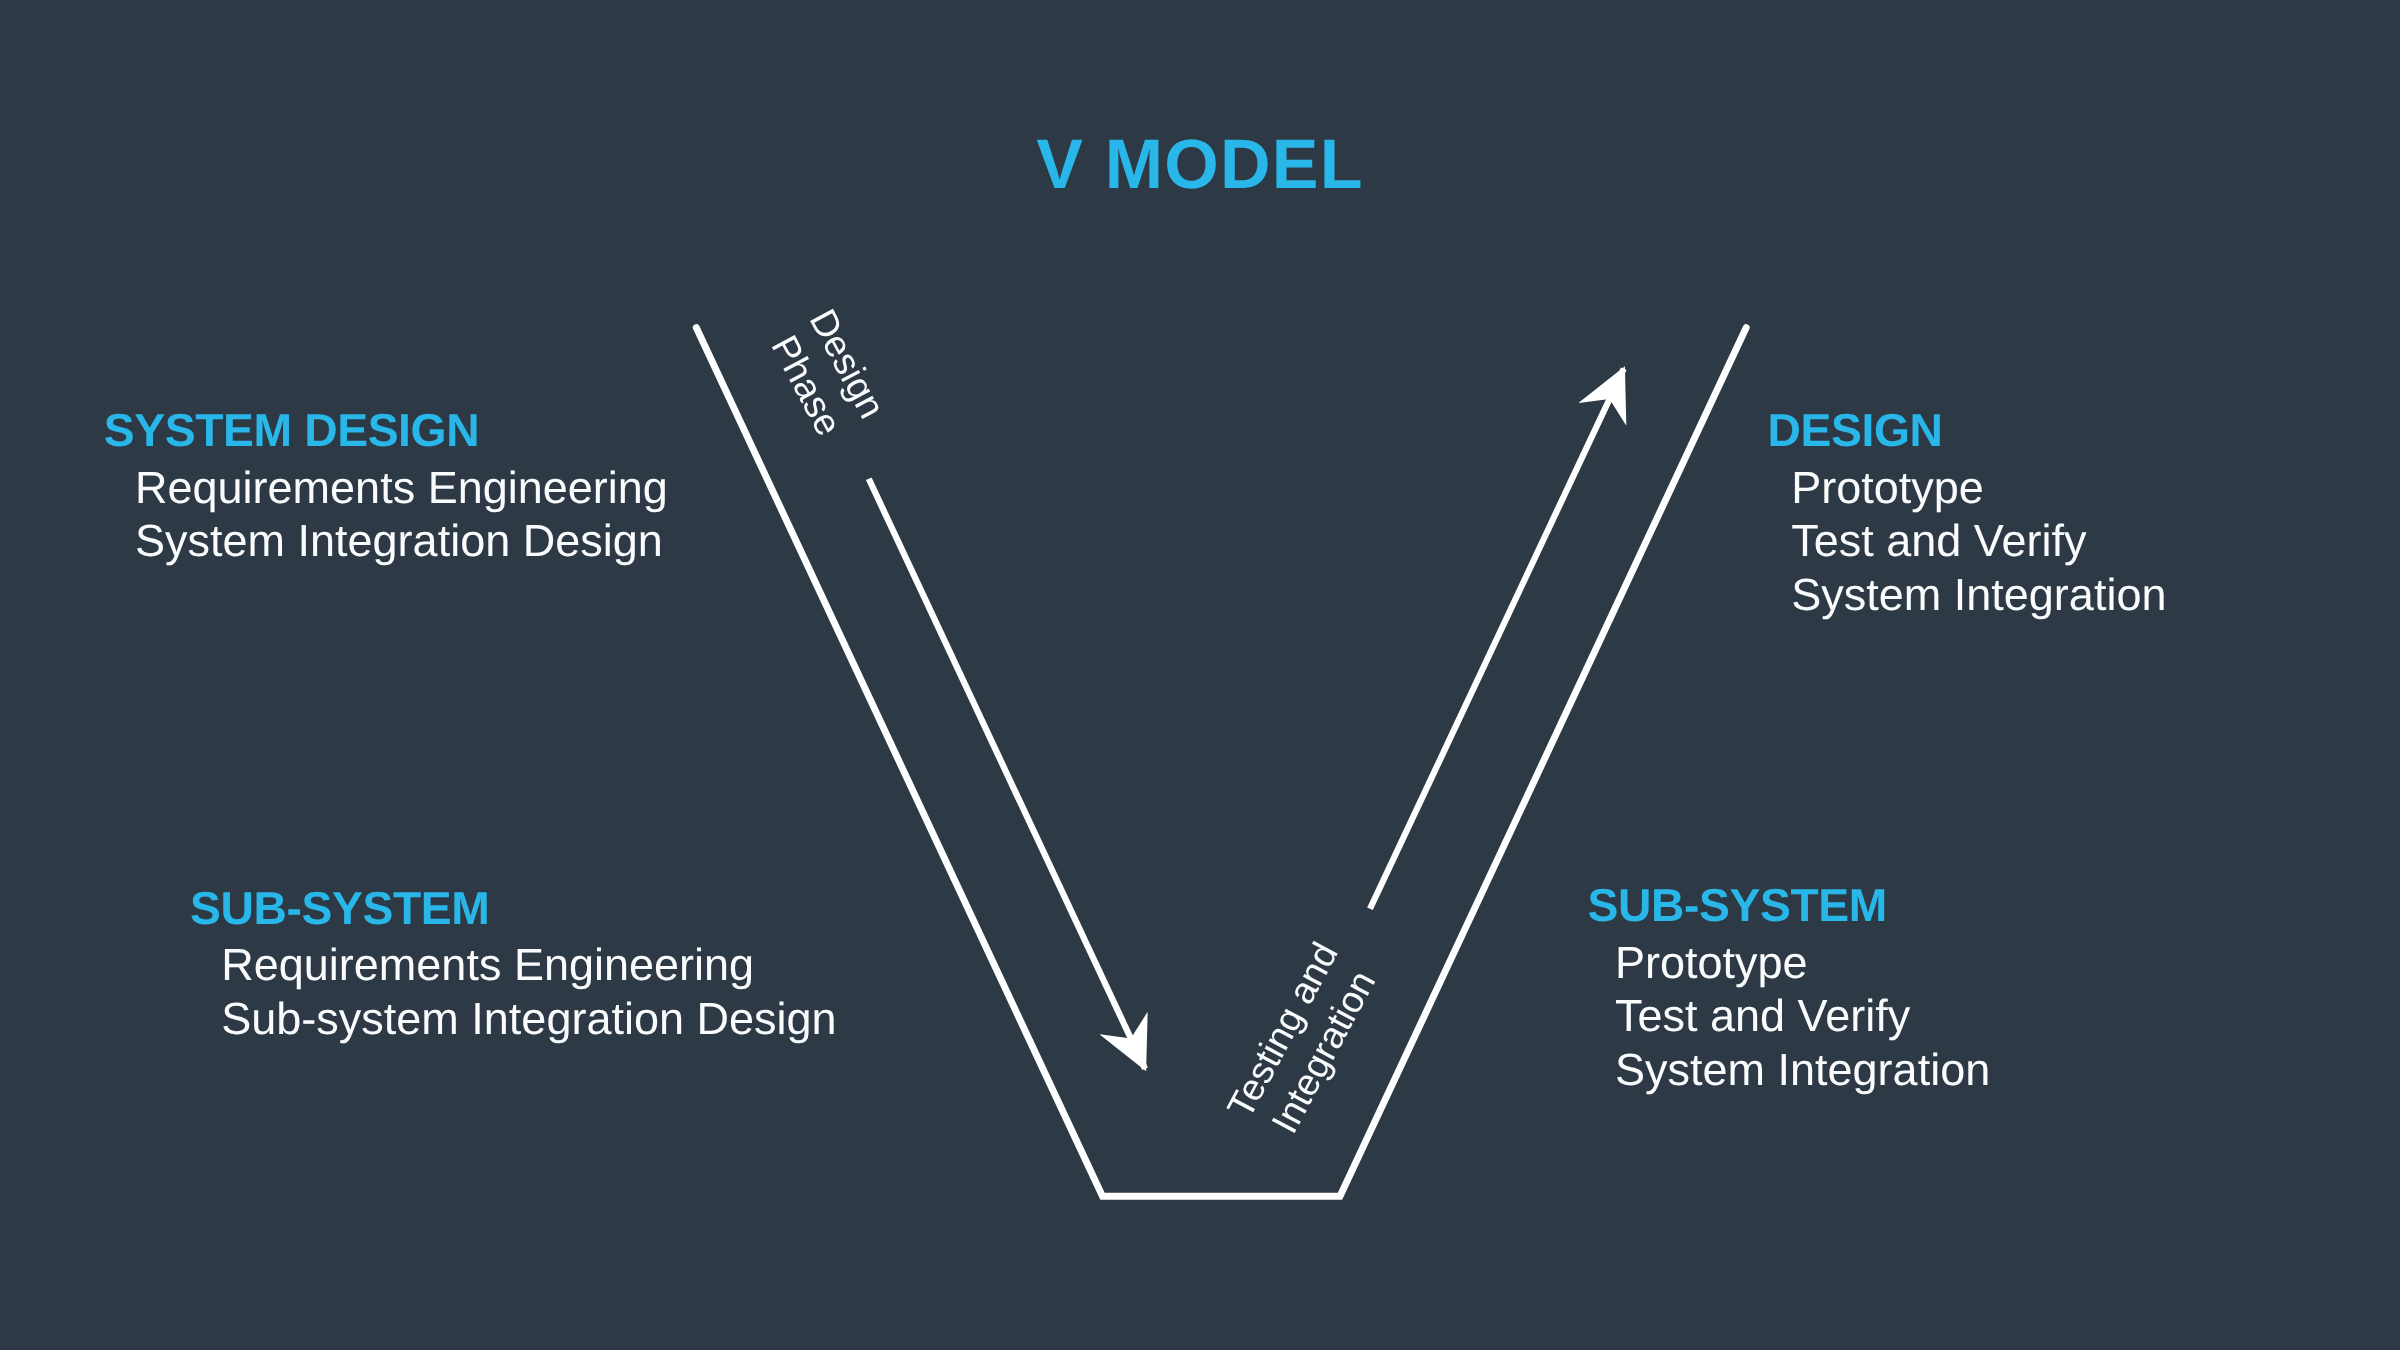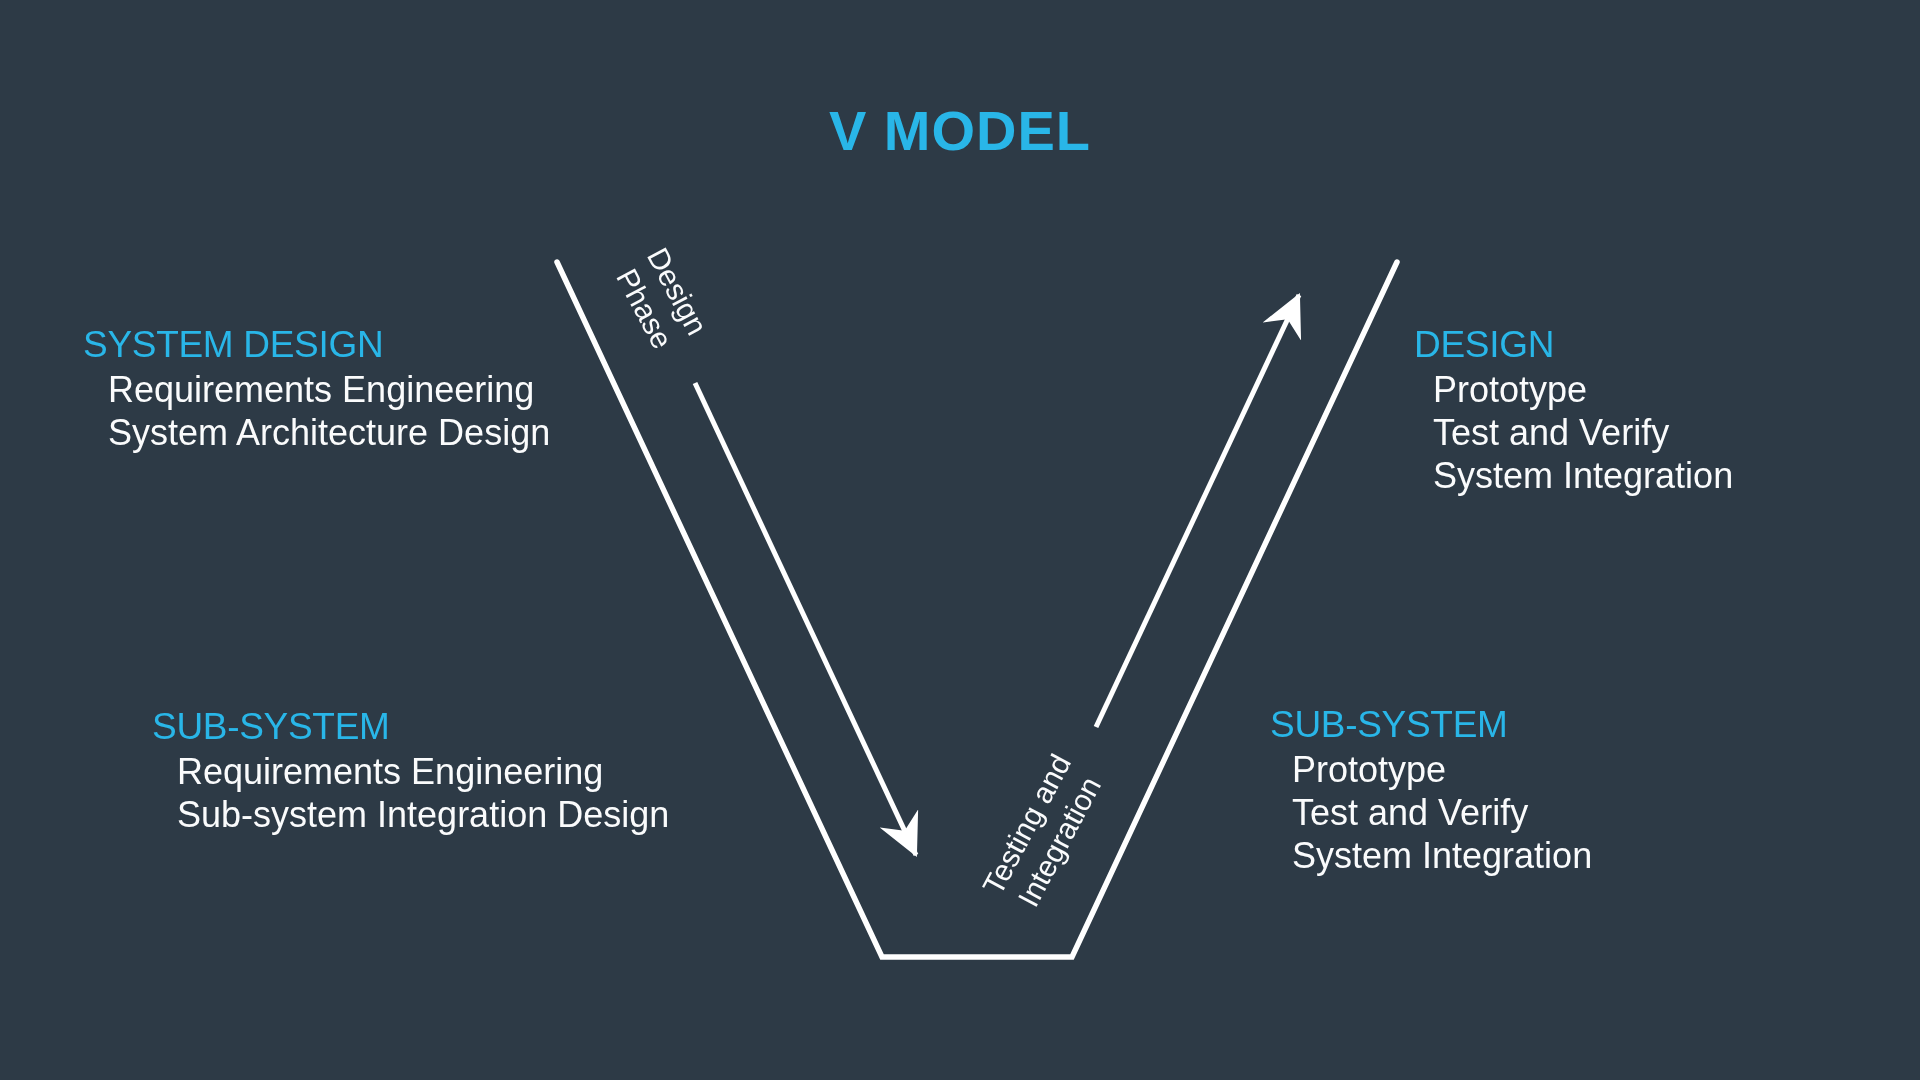--- a/index.html
+++ b/index.html
@@ -31,21 +31,21 @@
     position: absolute;
     top: 0; left: 0;
     width: 1920px;
     height: 1080px;
   }
   .block {
     position: absolute;
   }
   .block h2 {
     font-size: 37px;
-    font-weight: normal;
+    font-weight: bold;
     line-height: 46px;
     color: #29b6e8;
     letter-spacing: -0.3px;
     white-space: nowrap;
   }
   .block .items {
     padding-left: 25px;
   }
   .block .item {
     font-size: 36px;
@@ -102,21 +102,21 @@
 
   <div class="leg-label testing">
     <div>Testing and</div>
     <div>Integration</div>
   </div>
 
   <section class="block system-design">
     <h2>SYSTEM DESIGN</h2>
     <div class="items">
       <div class="item">Requirements Engineering</div>
-      <div class="item">System Architecture Design</div>
+      <div class="item">System Integration Design</div>
     </div>
   </section>
 
   <section class="block sub-left">
     <h2>SUB-SYSTEM</h2>
     <div class="items">
       <div class="item">Requirements Engineering</div>
       <div class="item">Sub-system Integration Design</div>
     </div>
   </section>

